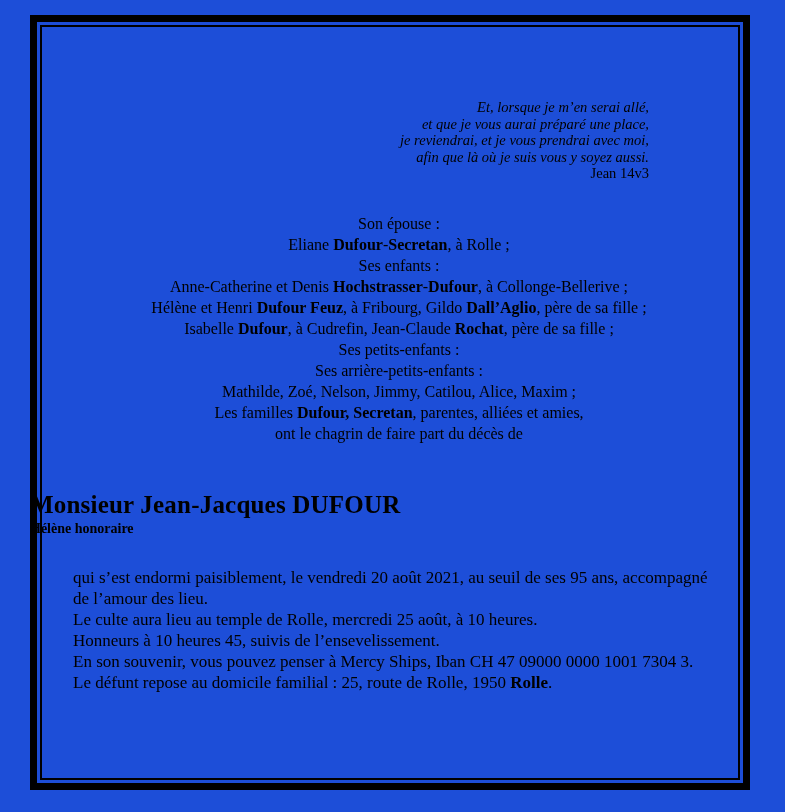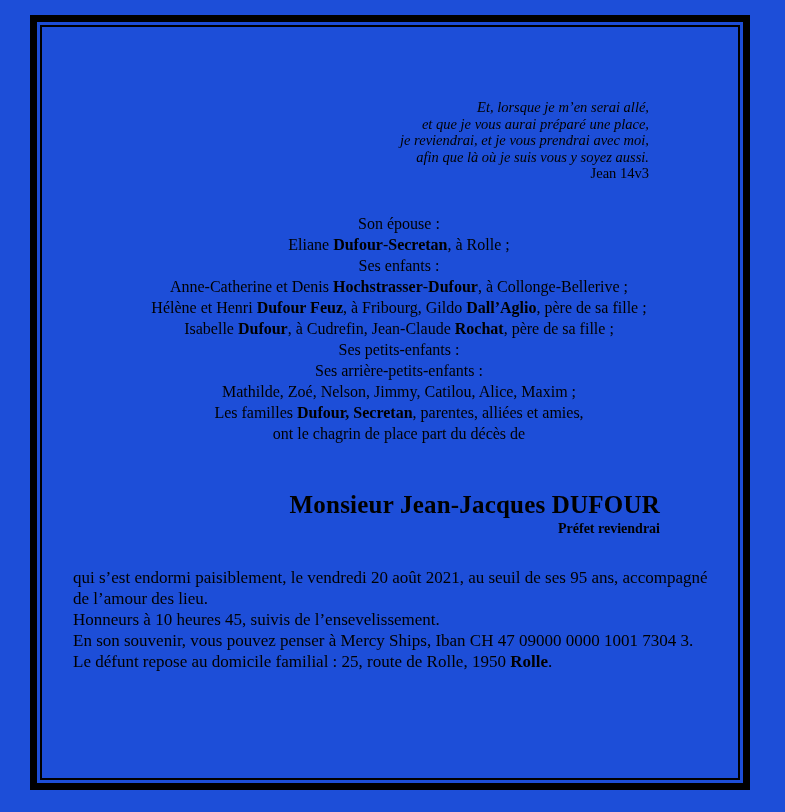--- a/index.html
+++ b/index.html
@@ -57,21 +57,21 @@
     line-height: 21px;
     white-space: nowrap;
     text-align: center;
   }
   
   .title-block {
     position: absolute;
     left: 30px;
     width: 630px;
     top: 490px;
-    text-align: right;
+    text-align: left;
   }
   .deceased-name {
     font-size: 25px;
     font-weight: bold;
     line-height: 29px;
     letter-spacing: 0.2px;
   }
   .deceased-title {
     font-size: 14px;
     font-weight: bold;
@@ -114,29 +114,30 @@
       <div class="line"><span>Son épouse :</span></div>
       <div class="line"><span>Eliane </span><span class="b">Dufour</span><span>-</span><span class="b">Secretan</span><span>, à Rolle ;</span></div>
       <div class="line"><span>Ses enfants :</span></div>
       <div class="line"><span>Anne-Catherine et Denis </span><span class="b">Hochstrasser</span><span>-</span><span class="b">Dufour</span><span>, à Collonge-Bellerive ;</span></div>
       <div class="line"><span>Hélène et Henri </span><span class="b">Dufour Feuz</span><span>, à Fribourg, Gildo </span><span class="b">Dall’Aglio</span><span>, père de sa fille ;</span></div>
       <div class="line"><span>Isabelle </span><span class="b">Dufour</span><span>, à Cudrefin, Jean-Claude </span><span class="b">Rochat</span><span>, père de sa fille ;</span></div>
       <div class="line"><span>Ses petits-enfants :</span></div>
       <div class="line"><span>Ses arrière-petits-enfants :</span></div>
       <div class="line"><span>Mathilde, Zoé, Nelson, Jimmy, Catilou, Alice, Maxim ;</span></div>
       <div class="line"><span>Les familles </span><span class="b">Dufour, Secretan</span><span>, parentes, alliées et amies,</span></div>
-      <div class="line"><span>ont le chagrin de place part du décès de</span></div>
+      <div class="line"><span>ont le chagrin de faire part du décès de</span></div>
     </div>
 
   <div class="title-block">
     <div class="deceased-name">Monsieur Jean-Jacques DUFOUR</div>
-    <div class="deceased-title">Préfet reviendrai</div>
+    <div class="deceased-title">Hélène honoraire</div>
   </div>
 
   <div class="details">
       <div class="line"><span>qui s’est endormi paisiblement, le vendredi 20 août 2021, au seuil de ses 95 ans, accompagné</span></div>
       <div class="line"><span>de l’amour des lieu.</span></div>
+      <div class="line"><span>Le culte aura lieu au temple de Rolle, mercredi 25 août, à 10 heures.</span></div>
       <div class="line"><span>Honneurs à 10 heures 45, suivis de l’ensevelissement.</span></div>
       <div class="line"><span>En son souvenir, vous pouvez penser à Mercy Ships, Iban CH 47 09000 0000 1001 7304 3.</span></div>
       <div class="line"><span>Le défunt repose au domicile familial : 25, route de Rolle, 1950 </span><span class="b">Rolle</span><span>.</span></div>
     </div>
 
 </div>
 
 </body></html>

